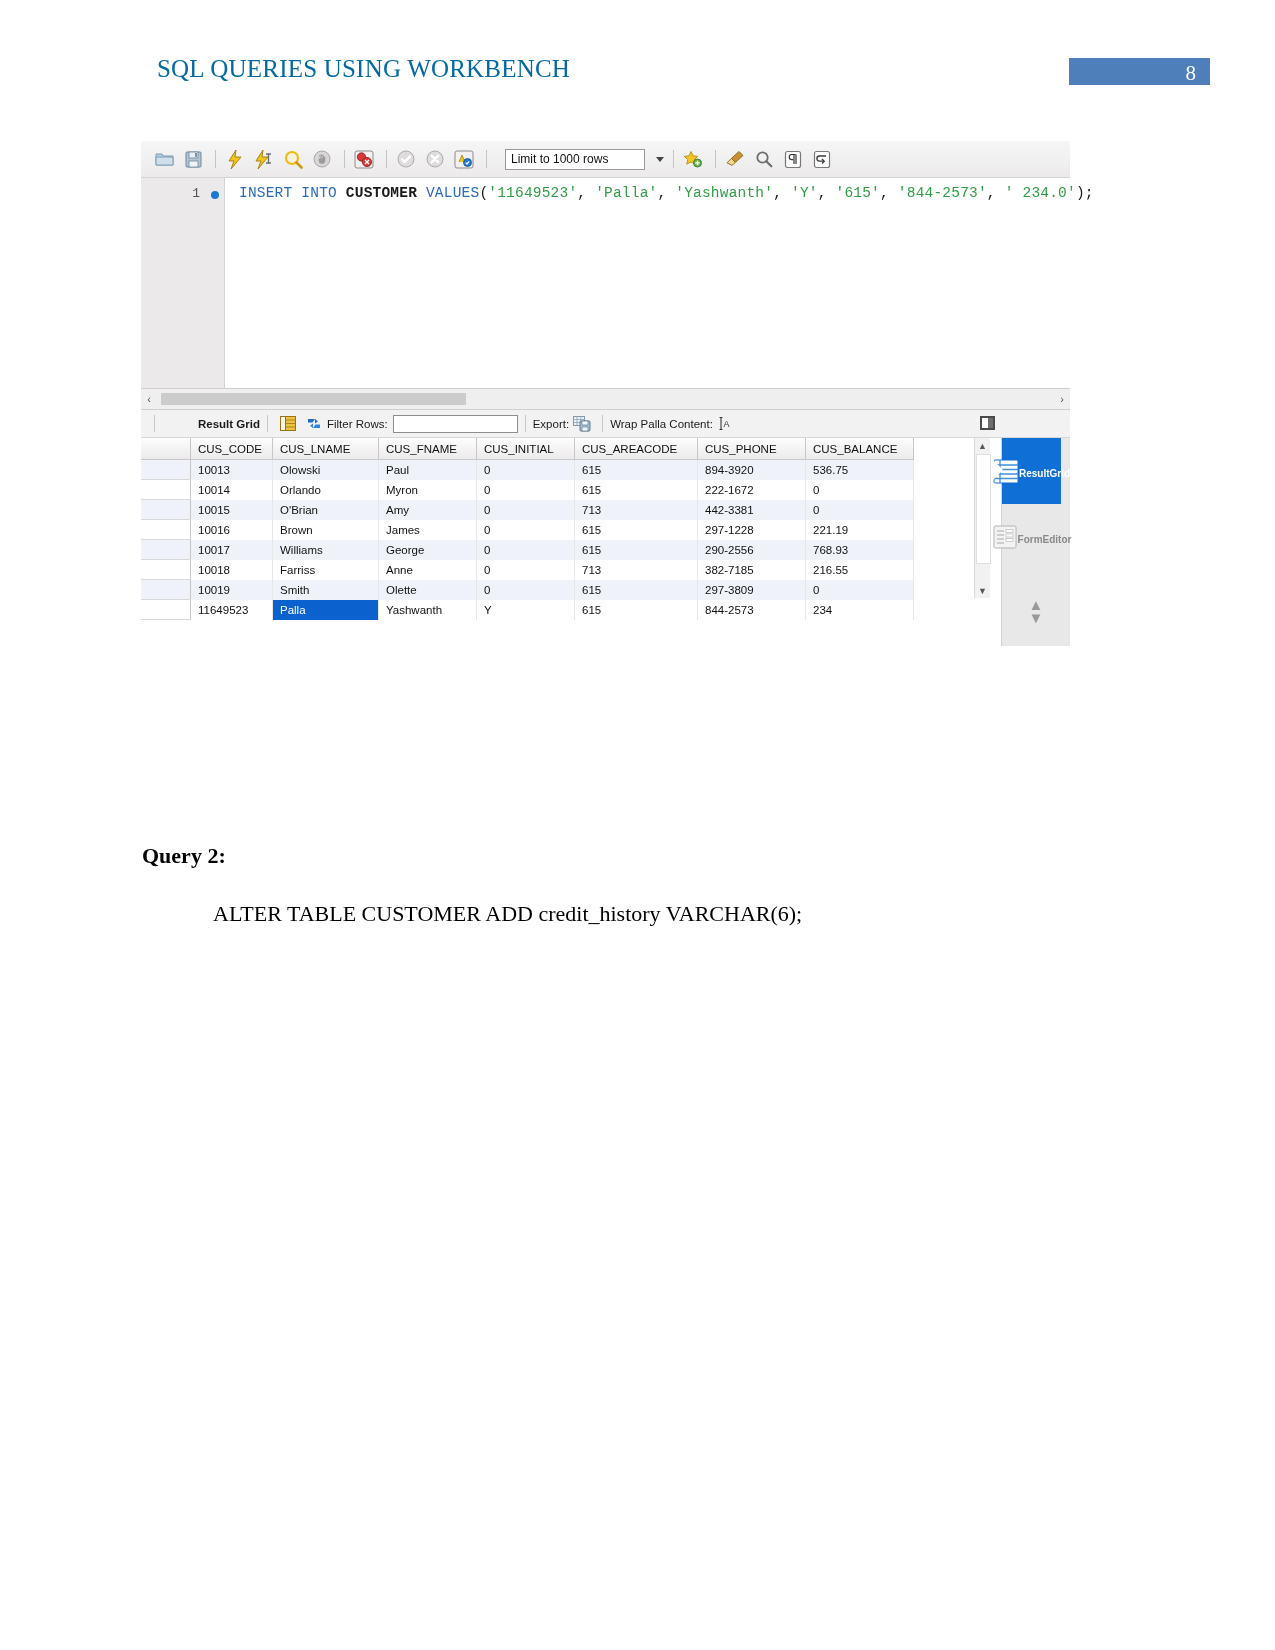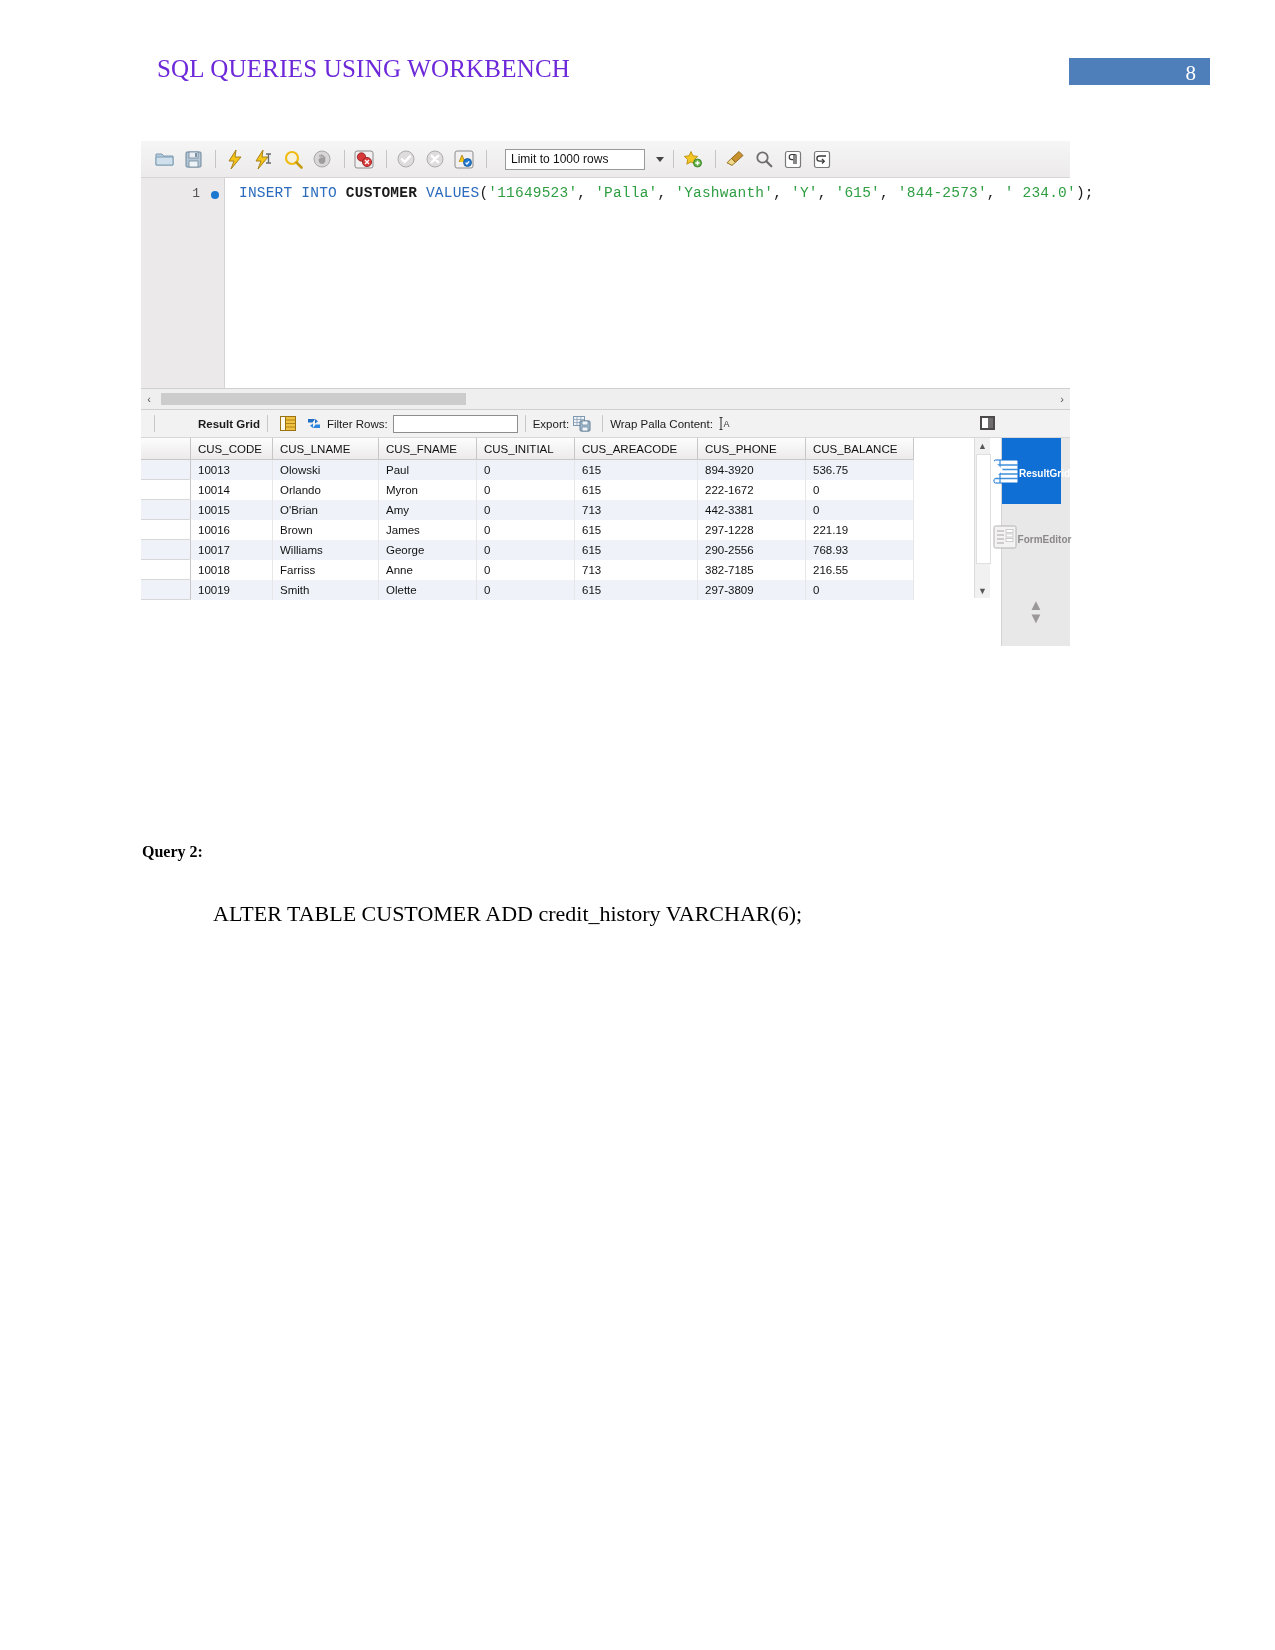--- a/index.html
+++ b/index.html
@@ -21,21 +21,21 @@
     left: 0; top: 0;
     width: 1275px;
     height: 110px;
   }
   .header-title {
     position: absolute;
     left: 157px;
     top: 55px;
     font-family: "Liberation Serif", serif;
     font-size: 25px;
-    color: #6d28d9;
+    color: #0369a1;
     letter-spacing: 0.2px;
     white-space: nowrap;
   }
   .page-number-box {
     position: absolute;
     left: 1069px;
     top: 58px;
     width: 141px;
     height: 27px;
     background: #4e7fba;
@@ -346,21 +346,21 @@
     font-size: 15px;
     line-height: 13px;
   }
 
   
   .query-label {
     position: absolute;
     left: 142px;
     top: 843px;
     font-family: "Liberation Serif", serif;
-    font-size: 16px;
+    font-size: 22px;
     font-weight: bold;
     color: #000;
   }
   .query-text {
     position: absolute;
     left: 213px;
     top: 901px;
     font-family: "Liberation Serif", serif;
     font-size: 22px;
     color: #000;
@@ -656,20 +656,30 @@
           </tr>
           <tr class="alt">
             <td class="rowhdr"></td>
             <td>10019</td>
             <td>Smith</td>
             <td>Olette</td>
             <td>0</td>
             <td>615</td>
             <td>297-3809</td>
             <td>0</td>
+          </tr>
+          <tr>
+            <td class="rowhdr"></td>
+            <td>11649523</td>
+            <td class="cell-selected">Palla</td>
+            <td>Yashwanth</td>
+            <td>Y</td>
+            <td>615</td>
+            <td>844-2573</td>
+            <td>234</td>
           </tr>
         </tbody>
     </table>
 
     <div class="v-scroll">
       <div class="vs-btn">▲</div>
       <div class="vs-thumb"></div>
       <div class="vs-btn" style="position:absolute;bottom:0;width:15px;">▼</div>
     </div>
 

